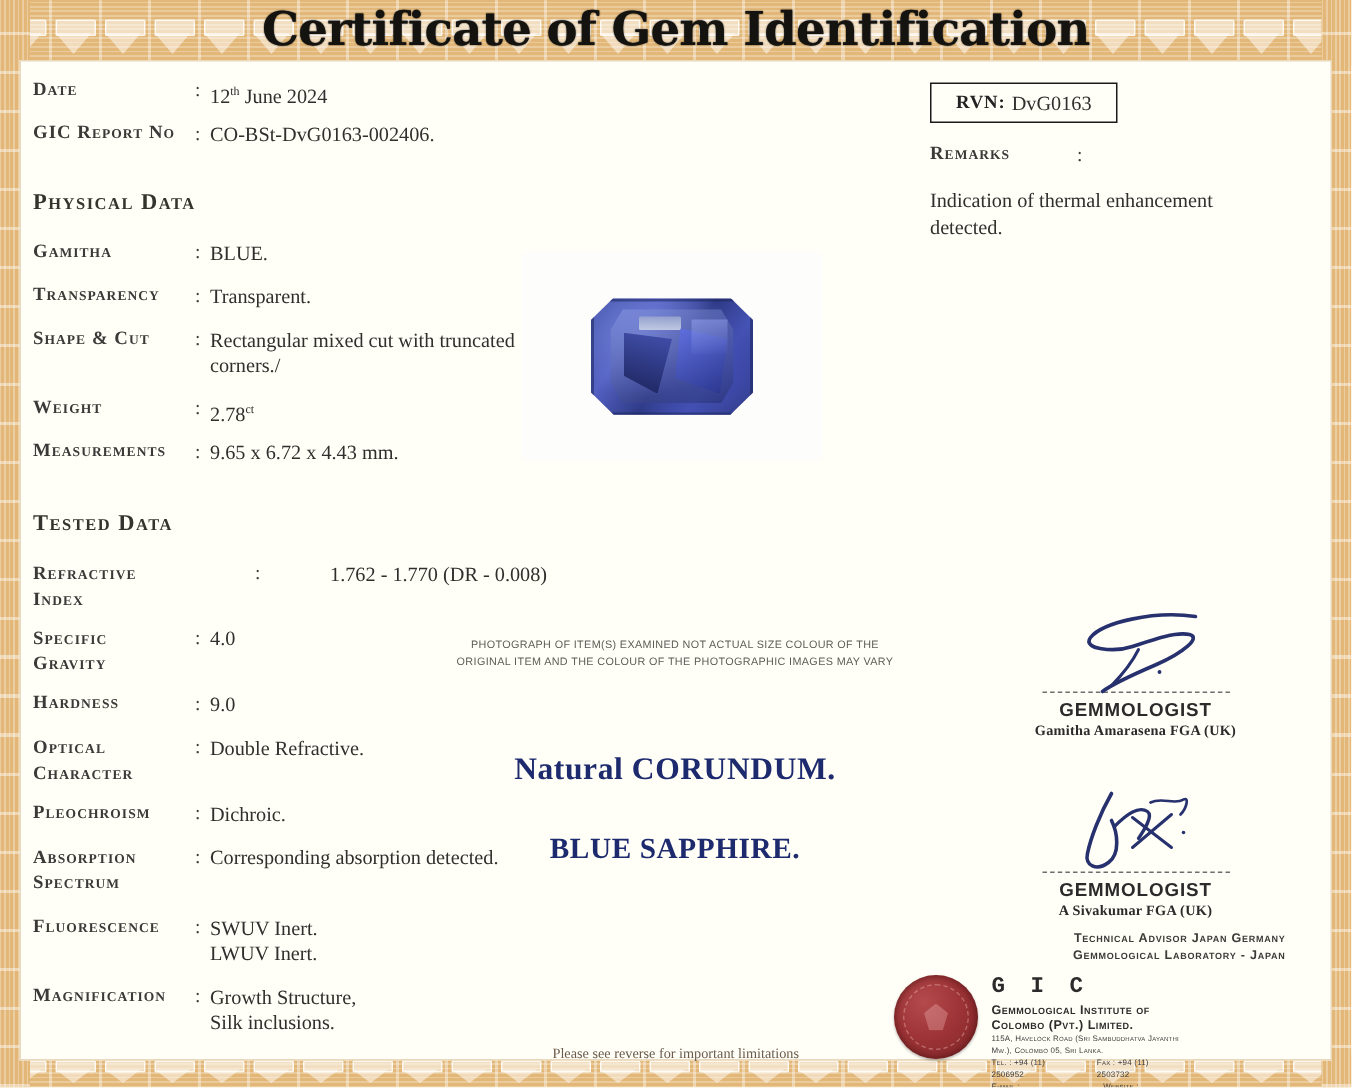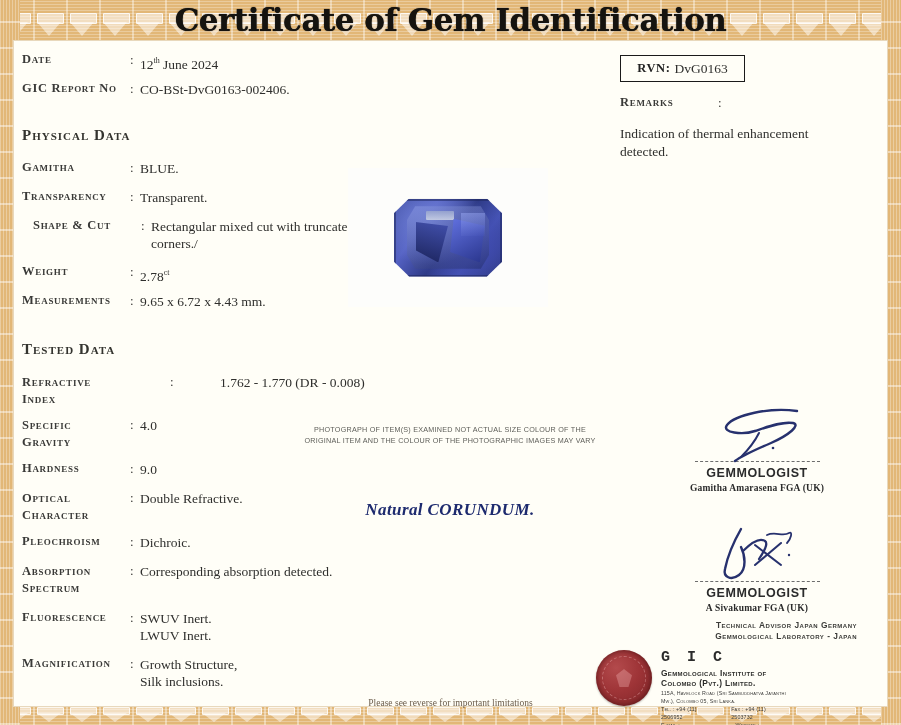--- a/index.html
+++ b/index.html
@@ -180,22 +180,22 @@
     font-size: 7.2px;
     letter-spacing: .25px;
     line-height: 11px;
     color: #5d5d58;
   }
 
   .gem-name-1 {
     position: absolute; left: 290px; top: 500px; width: 320px;
     text-align: center;
     font-family: "Liberation Serif", serif;
-    font-style: italic; font-weight: bold;
-    font-size: 17px;
+    font-weight: bold;
+    font-size: 21px;
     color: #1d2a6e;
     letter-spacing: .4px;
   }
   .gem-name-2 {
     position: absolute; left: 290px; top: 556px; width: 320px;
     text-align: center;
     font-family: "Liberation Serif", serif;
     font-weight: bold;
     font-size: 19.5px;
     color: #1d2a6e;
@@ -409,21 +409,21 @@
       <span class="colon">:</span>
       <span class="val">BLUE.</span>
     </div>
 
     <div class="row" style="left:22px; top:189px;">
       <span class="lbl">Transparency</span>
       <span class="colon">:</span>
       <span class="val">Transparent.</span>
     </div>
 
-    <div class="row" style="left:22px; top:218px;margin-left:11px;">
+    <div class="row" style="left:22px; top:218px;">
       <span class="lbl">Shape &amp; Cut</span>
       <span class="colon">:</span>
       <span class="val">Rectangular mixed cut with truncated corners./</span>
     </div>
 
     <div class="row" style="left:22px; top:264px;">
       <span class="lbl">Weight</span>
       <span class="colon">:</span>
       <span class="val">2.78<sup style="font-size:8px;">ct</sup></span>
     </div>
@@ -496,20 +496,21 @@
           <div class="f f4"></div>
           <div class="f f5"></div>
         </div>
         <div class="edge"></div>
       </div>
     </div>
 
     <div class="photo-note">PHOTOGRAPH OF ITEM(S) EXAMINED NOT ACTUAL SIZE COLOUR OF THE ORIGINAL ITEM AND THE COLOUR OF THE PHOTOGRAPHIC IMAGES MAY VARY</div>
 
     <div class="gem-name-1">Natural CORUNDUM.</div>
+    <div class="gem-name-2">BLUE SAPPHIRE.</div>
 
     <div class="sig-block sig-1">
       <div class="sig-ink">
         <svg width="120" height="58" viewBox="0 0 120 58">
           <path d="M100 6 C72 2, 38 10, 30 20 C24 28, 46 30, 58 26 C70 22, 86 16, 96 18
                    C104 20, 92 30, 74 38 C60 44, 46 50, 38 56" fill="none" stroke="#27316e" stroke-width="2.4" stroke-linecap="round"></path>
           <path d="M62 28 C58 36, 52 44, 44 52" fill="none" stroke="#27316e" stroke-width="2" stroke-linecap="round"></path>
           <circle cx="76" cy="43" r="1.3" fill="#27316e"></circle>
         </svg>
       </div>

